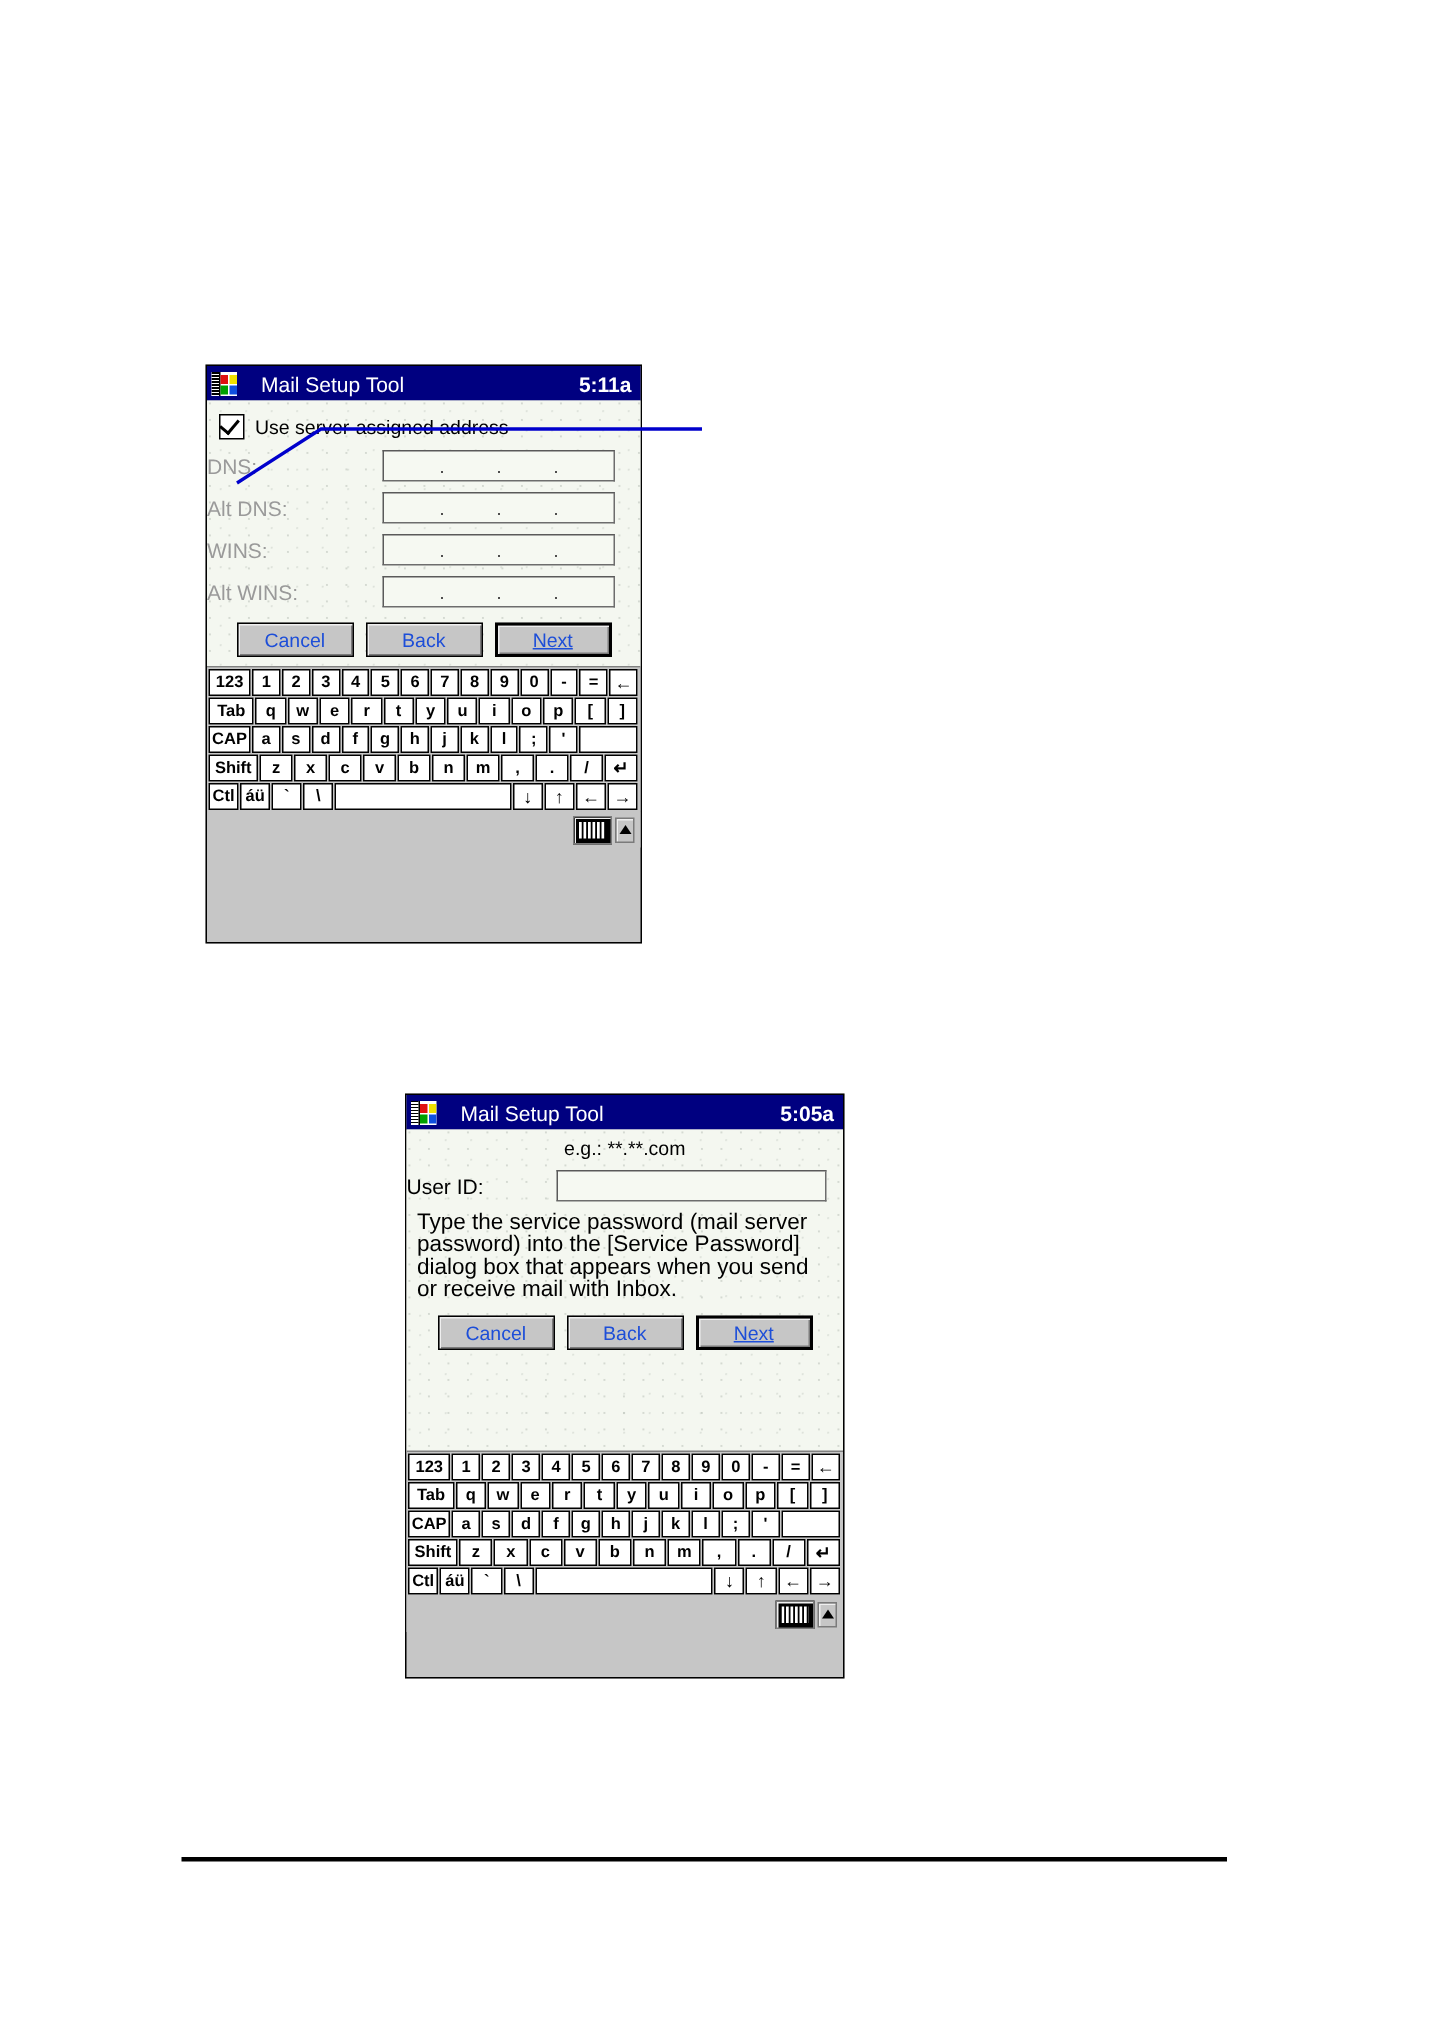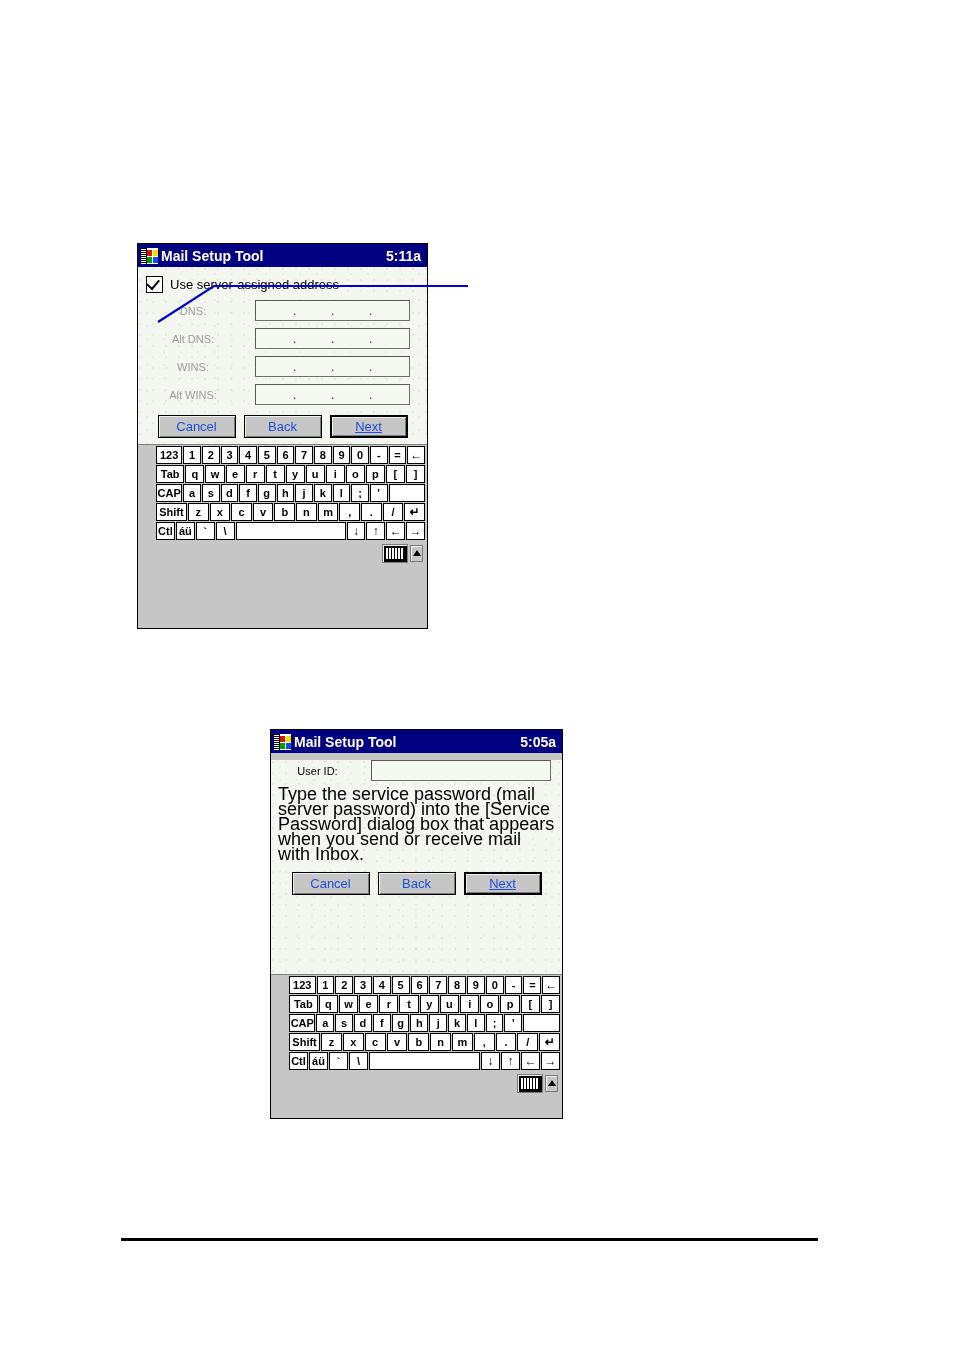--- a/index.html
+++ b/index.html
@@ -28,23 +28,23 @@
     display: flex;
     align-items: center;
     background: #000080;
     color: #ffffff;
     height: 23px;
     padding: 0 4px 0 3px;
     box-sizing: border-box;
   }
   .title-text {
     font-size: 14px;
-    font-weight: bold;
+    font-weight: normal;
     letter-spacing: 0px;
-    margin-left: 3px;
+    margin-left: 16px;
     flex: 1;
     white-space: nowrap;
     line-height: 1;
   }
   .title-time {
     font-size: 14px;
     font-weight: bold;
     white-space: nowrap;
     line-height: 1;
     padding-right: 2px;
@@ -132,22 +132,22 @@
     white-space: nowrap;
   }
 
   
   .field-row {
     display: flex;
     align-items: center;
     margin-top: 7px;
   }
   .f-label {
-    font-size: 11px;
-    text-align: center;
+    font-size: 14px;
+    text-align: left;
     white-space: nowrap;
     padding-right: 7px;
     box-sizing: border-box;
   }
   .f-label.disabled { color: #9a9a9a; }
   .f-label.enabled  { color: #000000; }
 
   .textbox {
     background: #f6f9f2;
     border: 1px solid #6d6d6d;
@@ -167,21 +167,21 @@
   }
 
   
   .hint {
     font-size: 13px;
     color: #000000;
     text-align: center;
     padding-top: 5px;
   }
   .info {
-    font-size: 18px;
+    font-size: 15px;
     color: #000000;
     line-height: 15px;
     padding: 6px 6px 0 7px;
   }
 
   
   .btn-row {
     display: flex;
     justify-content: center;
     gap: 8px;
@@ -196,21 +196,21 @@
     height: 23px;
     min-width: 78px;
     display: flex; align-items: center; justify-content: center;
     box-sizing: border-box;
   }
   .btn.default { border: 2px solid #000000; text-decoration: underline; }
 
   
   .kbd {
     background: #c6c6c6;
-    padding: 1px 1px 0 18px;
+    padding: 1px 1px 0 1px;
     box-sizing: border-box;
   }
   .krow { display: flex; }
   .key {
     background: #ffffff;
     border: 1px solid #000000;
     margin: 0 1px 1px 0;
     height: 18px;
     font-size: 11px;
     font-weight: bold;
@@ -458,20 +458,21 @@
       <span class="q q3"></span>
         <span class="q q4"></span>
     </span>
     <span class="title-text">Mail Setup Tool</span>
     <span class="title-time">5:05a</span>
   </div>
 
 
   <div class="body-area">
 
+    <div class="hint">e.g.: **.**.com</div>
 
 
     <div class="field-row">
       <span class="f-label enabled" style="width:100px">User ID:</span>
       <span class="textbox" style="width:180px"></span>
     </div>
 
     <div class="info">Type the service password (mail server password) into the [Service Password] dialog box that appears when you send or receive mail with Inbox.</div>
 
     <div class="btn-row">

